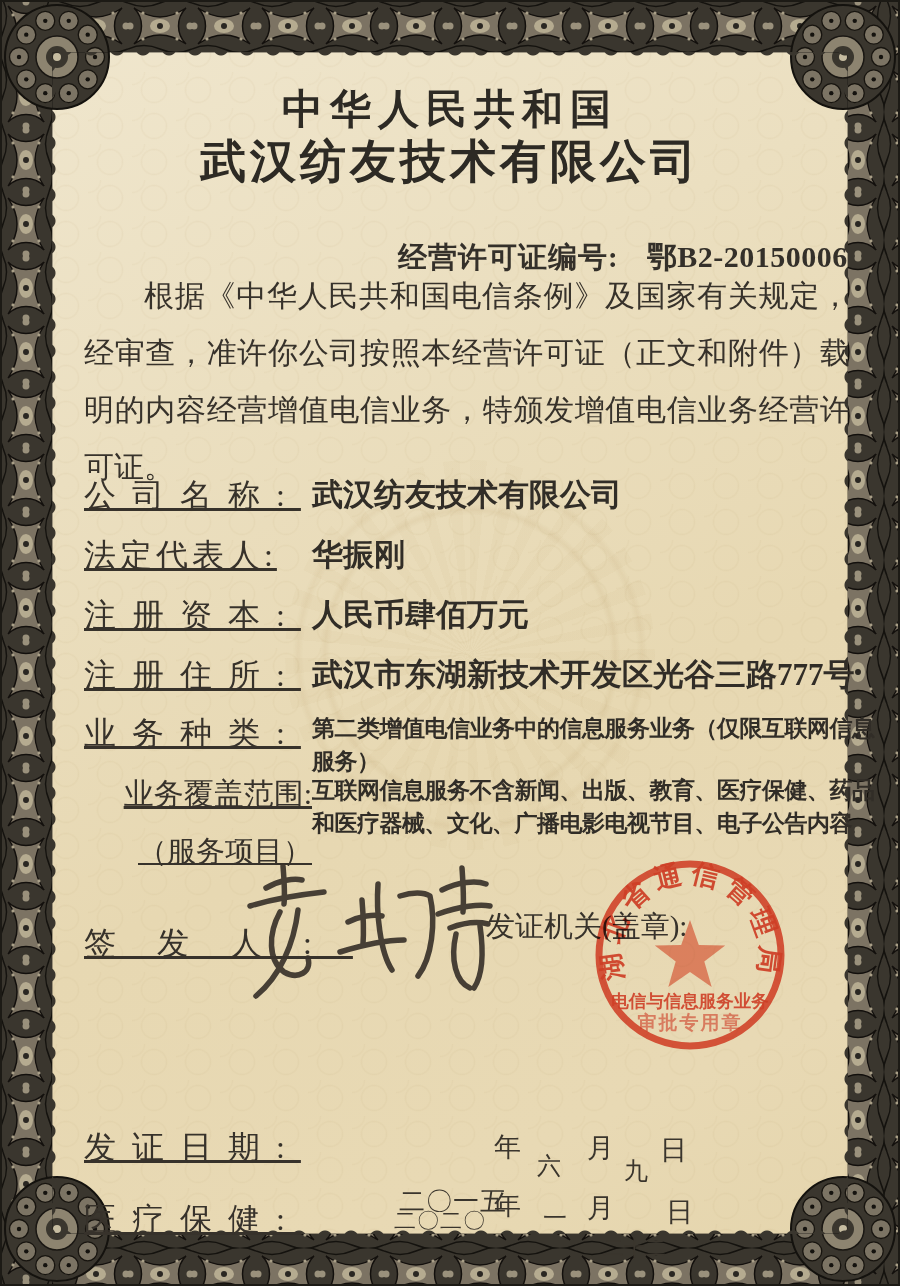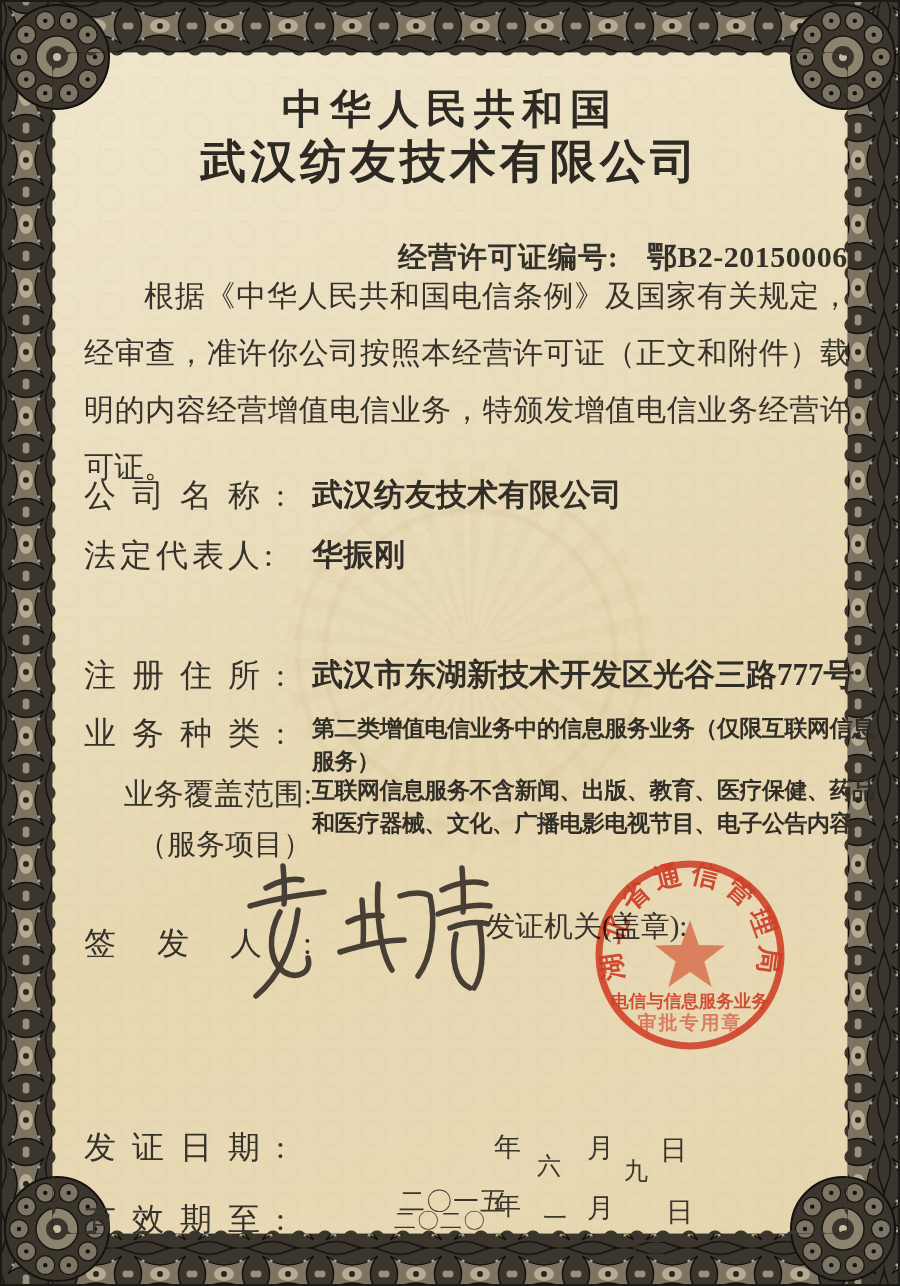--- a/index.html
+++ b/index.html
@@ -38,28 +38,28 @@
     background-size:9px 26px;background-repeat:repeat-y;}
 
   .abs{position:absolute;z-index:3;}
   .title1{left:0;right:0;top:82px;text-align:center;font-size:41px;font-weight:bold;letter-spacing:7px;color:#2d2a24;}
   .title2{left:0;right:0;top:131px;text-align:center;font-size:46px;font-weight:bold;letter-spacing:4px;color:#2d2a24;}
   .licline{left:398px;top:237px;white-space:nowrap;}
   .licline .ll{font-size:29px;font-weight:bold;letter-spacing:1px;}
   .licline .ln{font-size:30px;font-weight:600;margin-left:28px;letter-spacing:.5px;}
   .preamble{left:84px;top:267px;width:766px;font-size:30px;line-height:57px;text-align:justify;text-indent:2em;color:#37322b;}
   .row{left:84px;white-space:nowrap;}
-  .lbl{display:inline-block;vertical-align:top;font-size:32px;color:#37322b;width:228px;}
+  .lbl{display:inline-block;vertical-align:top;font-size:32px;color:#37322b;width:228px;text-decoration:underline;}
   .ls4{letter-spacing:16px;}
   .ls5{letter-spacing:4px;}
   .ls6{letter-spacing:0;font-size:30px;text-align:right;}
   .ls3{letter-spacing:41px;}
   .val{display:inline-block;vertical-align:top;font-size:31px;font-weight:600;color:#312d27;}
   .val.wrap{white-space:normal;width:566px;font-size:23px;line-height:33px;letter-spacing:-.5px;}
-  .lbl2{display:block;font-size:29px;letter-spacing:0;margin-top:10px;}
+  .lbl2{display:block;font-size:29px;letter-spacing:0;margin-top:17px;}
   .r0{top:474px}.r1{top:534px}.r2{top:594px}.r3{top:654px}.r4{top:712px}.r5{top:774px}
   .signrow{top:922px}
   .issuer{left:486px;top:907px;font-size:29px;color:#37322b;z-index:3;}
   .signature{left:228px;top:856px;width:268px;height:158px;z-index:3;}
   .stamp{left:588px;top:851px;width:204px;height:214px;z-index:4;mix-blend-mode:multiply;opacity:.94;}
   .daterow .dl{font-size:32px;color:#37322b;}
   .dpart{position:absolute;z-index:3;color:#3a352d;white-space:nowrap;}
   .issue-label{left:84px;top:1126px}
   .expiry-label{left:84px;top:1198px}
   .iy{left:399px;top:1184px;font-size:26px;letter-spacing:1px;}
@@ -232,20 +232,23 @@
   </div>
 
   <div class="abs preamble">根据《中华人民共和国电信条例》及国家有关规定，经审查，准许你公司按照本经营许可证（正文和附件）载明的内容经营增值电信业务，特颁发增值电信业务经营许可证。</div>
 
   <div class="abs row r0">
     <span class="lbl ls4">公司名称:</span><span class="val">武汉纺友技术有限公司</span>
   </div>
   <div class="abs row r1">
     <span class="lbl ls5">法定代表人:</span><span class="val">华振刚</span>
   </div>
+  <div class="abs row r2">
+    <span class="lbl ls4">注册资本:</span><span class="val">人民币肆佰万元</span>
+  </div>
   <div class="abs row r3">
     <span class="lbl ls4">注册住所:</span><span class="val">武汉市东湖新技术开发区光谷三路777号</span>
   </div>
   <div class="abs row r4">
     <span class="lbl ls4">业务种类:</span><span class="val wrap">第二类增值电信业务中的信息服务业务（仅限互联网信息服务）</span>
   </div>
   <div class="abs row r5">
     <span class="lbl ls6"><span>业务覆盖范围:</span><span class="lbl2">（服务项目）</span></span><span class="val wrap">互联网信息服务不含新闻、出版、教育、医疗保健、药品和医疗器械、文化、广播电影电视节目、电子公告内容</span>
   </div>
 
@@ -289,21 +292,21 @@
   </svg>
 
   <div class="dpart issue-label daterow"><span class="dl lbl ls4">发证日期:</span></div>
   <div class="dpart iy">二〇一五</div>
   <div class="dpart iyu">年</div>
   <div class="dpart im">六</div>
   <div class="dpart imu">月</div>
   <div class="dpart id">九</div>
   <div class="dpart idu">日</div>
 
-  <div class="dpart expiry-label daterow"><span class="dl lbl ls4">有效期至:</span></div>
+  <div class="dpart expiry-label daterow"><span class="dl lbl ls4">医疗保健:</span></div>
   <div class="dpart ey">二〇二〇</div>
   <div class="dpart eyu">年</div>
   <div class="dpart em">一</div>
   <div class="dpart emu">月</div>
   <div class="dpart ed">二十二</div>
   <div class="dpart edu">日</div>
 
 </div>
 
 </body></html>

